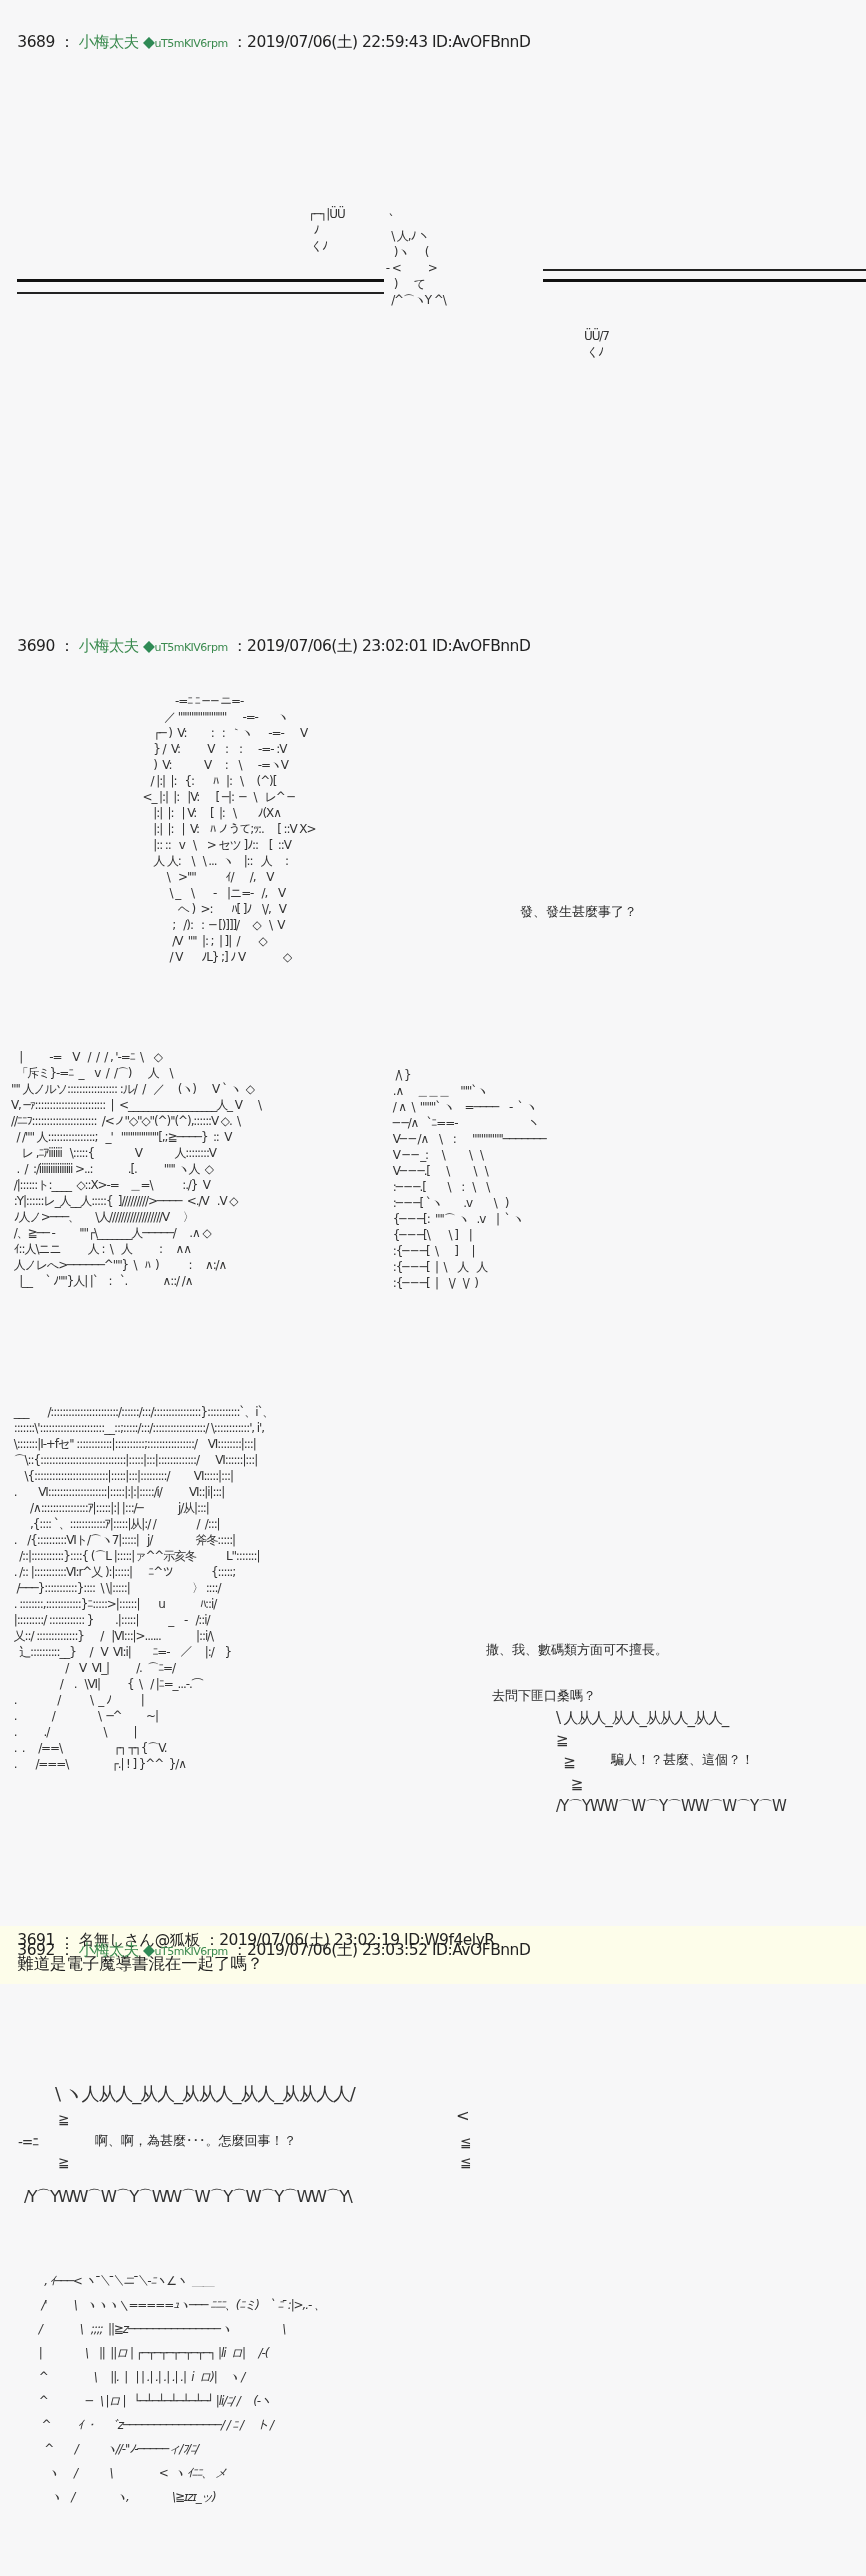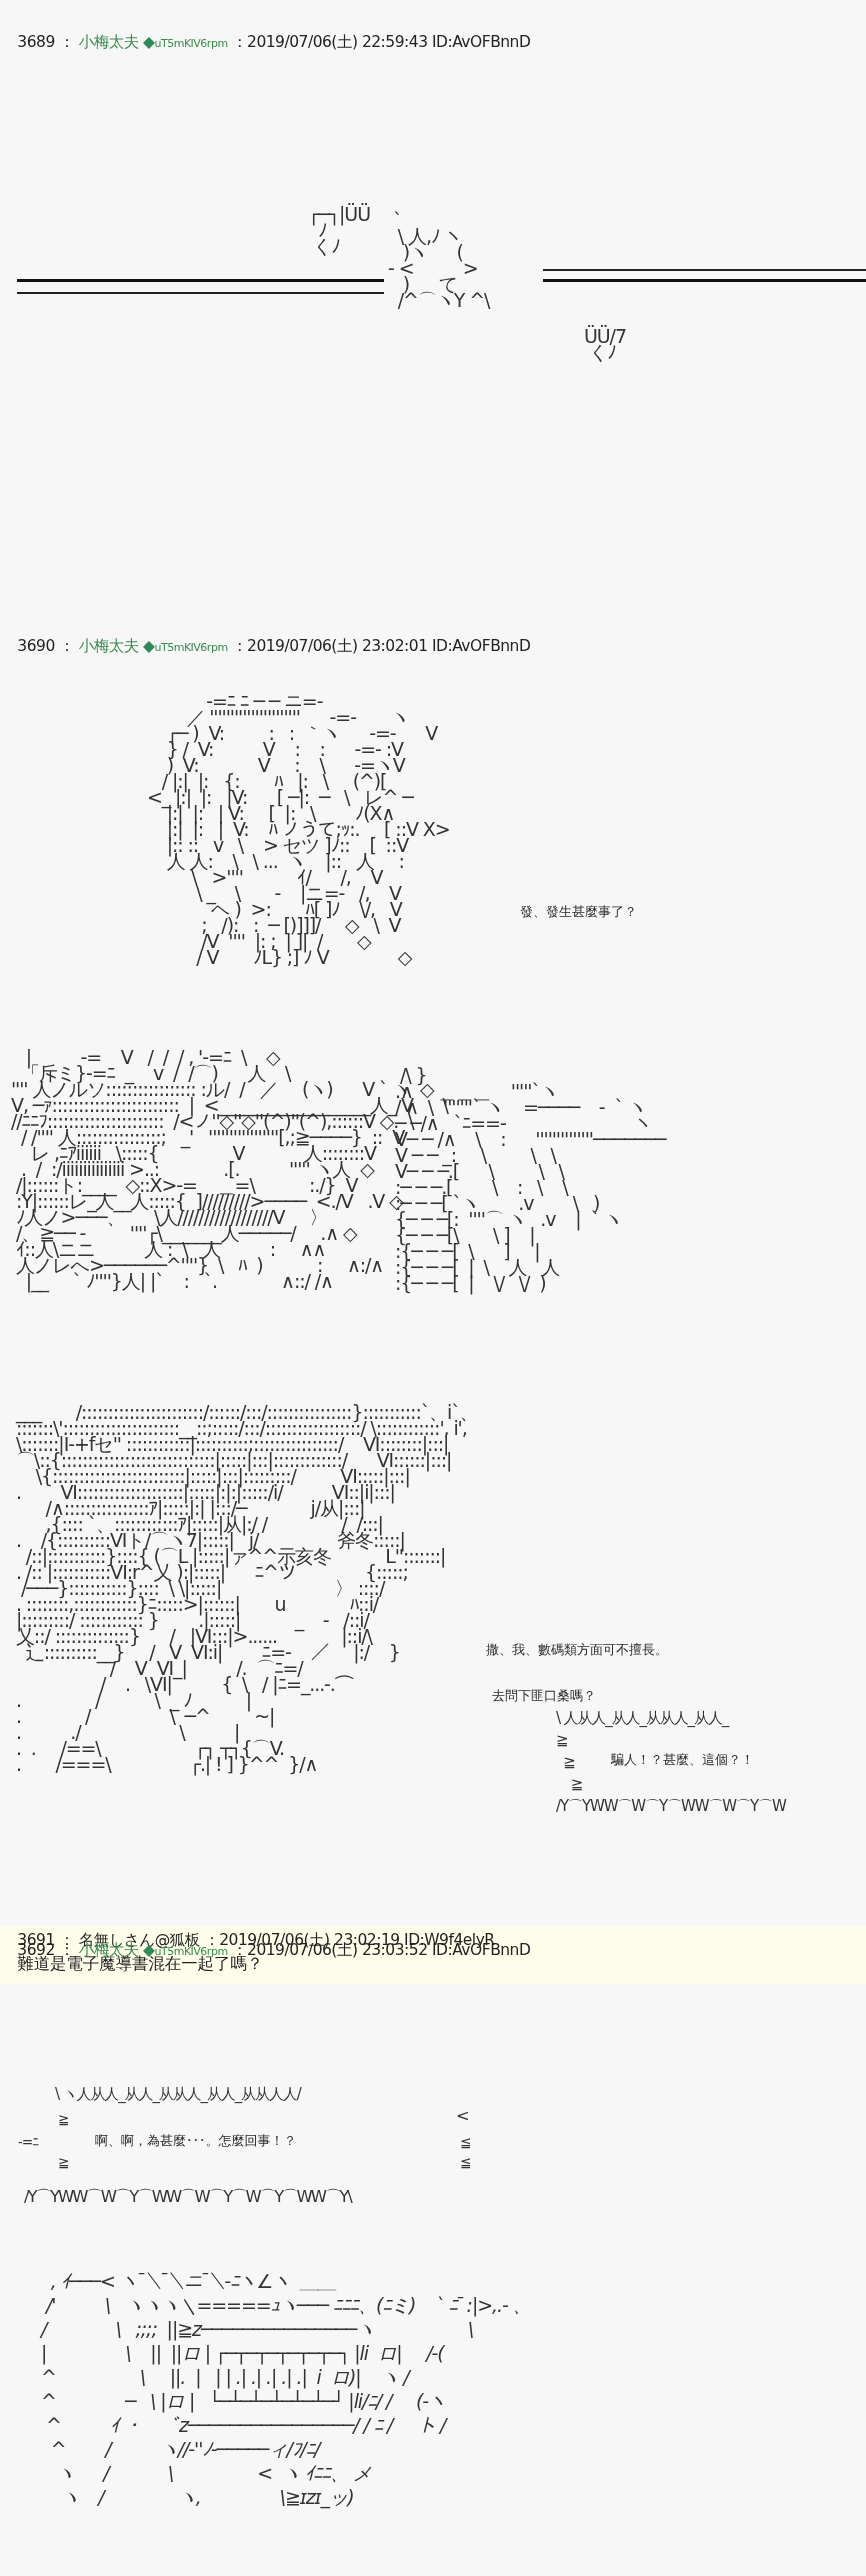--- a/index.html
+++ b/index.html
@@ -11,21 +11,21 @@
   }
   .post-header {
     position:absolute; left:17.3px; font-size:15.5px; letter-spacing:-0.5px;
     white-space:nowrap; color:#222;
   }
   .post-header .name { color:#3a8a4e; }
   .post-header .trip { color:#3a8a4e; font-size:11px; }
   .post-header .diamond { color:#2f8a55; }
   .aa {
     position:absolute; margin:0; white-space:pre; color:#333;
-    font-family:"DejaVu Sans", sans-serif; font-size:19px; line-height:16px;
+    font-family:"DejaVu Sans", sans-serif; font-size:12px; line-height:16px;
     letter-spacing:-1.1px;
   }
   .dialog {
     position:absolute; white-space:nowrap; color:#2a2a2a; font-size:13px;
     font-family:"DejaVu Sans", sans-serif;
   }
   .hr-thick { position:absolute; height:2.7px; background:#111; }
   .hr-thin { position:absolute; height:1.8px; background:#222; }
   .reply-block {
     position:absolute; left:0; top:1926px; width:866px; height:58px;
@@ -161,21 +161,21 @@
 
 <div class="post-header" style="top:1940px;">
   <span>3692</span>
   <span>：</span>
   <span class="name">小梅太夫</span>
   <span class="diamond">◆</span><span class="trip">uT5mKIV6rpm</span>
   <span>：2019/07/06(土) 23:03:52 ID:AvOFBnnD</span>
 </div>
 
 <div>
-  <div class="aa" style="left:55px; top:2086px; font-size:15px;">\ ヽ人从人_从人_从从人_从人_从从人人/</div>
+  <div class="aa" style="left:55px; top:2086px; font-size:18px;">\ ヽ人从人_从人_从从人_从人_从从人人/</div>
   <div class="aa" style="left:58px; top:2111px; font-size:13.7px;">≧</div>
   <div class="aa" style="left:18px; top:2134px; font-size:13.7px;">-=ﾆ</div>
   <div class="dialog" style="left:95px; top:2132px;">啊、啊，為甚麼･･･。怎麼回事！？</div>
   <div class="aa" style="left:456px; top:2108px; font-size:16.4px;">&lt;</div>
   <div class="aa" style="left:460px; top:2134px; font-size:13.7px;">≦</div>
   <div class="aa" style="left:58px; top:2154px; font-size:13.7px;">≧</div>
   <div class="aa" style="left:460px; top:2154px; font-size:13.7px;">≦</div>
   <div class="aa" style="left:24px; top:2173px; font-size:16.4px; letter-spacing:-2px;margin-top:16px;">/Y⌒YWW⌒W⌒Y⌒WW⌒W⌒Y⌒W⌒Y⌒WW⌒Y\</div>
 </div>
 

